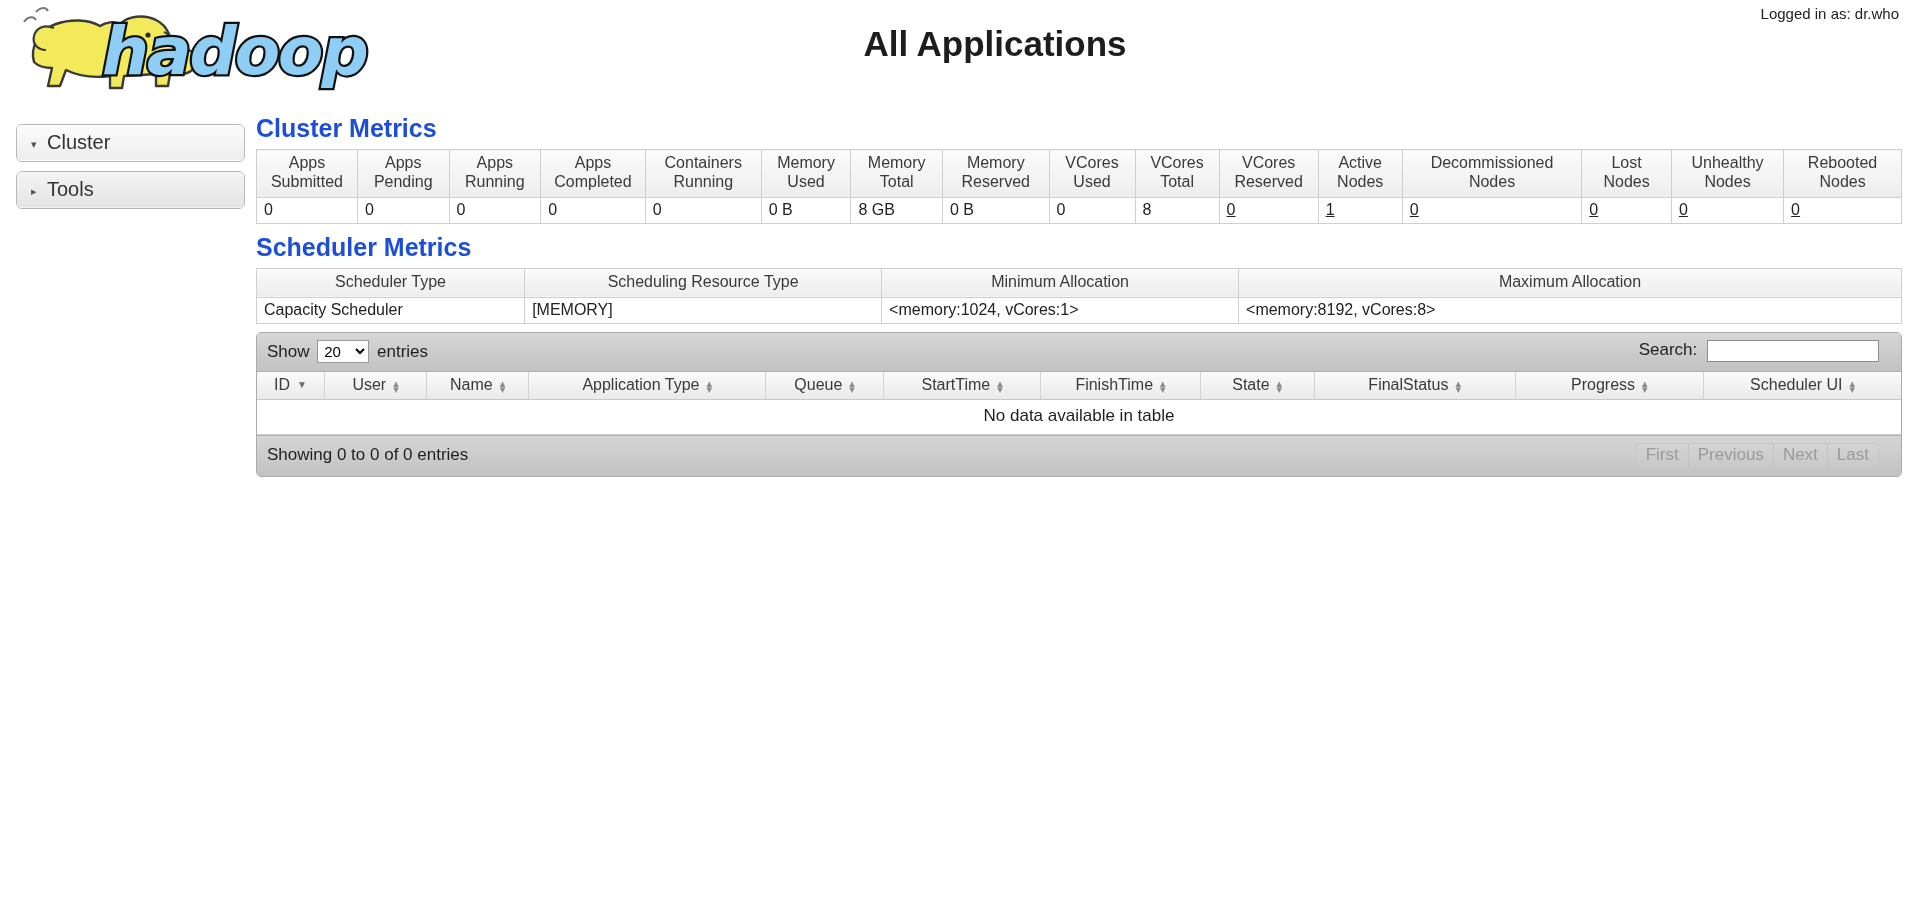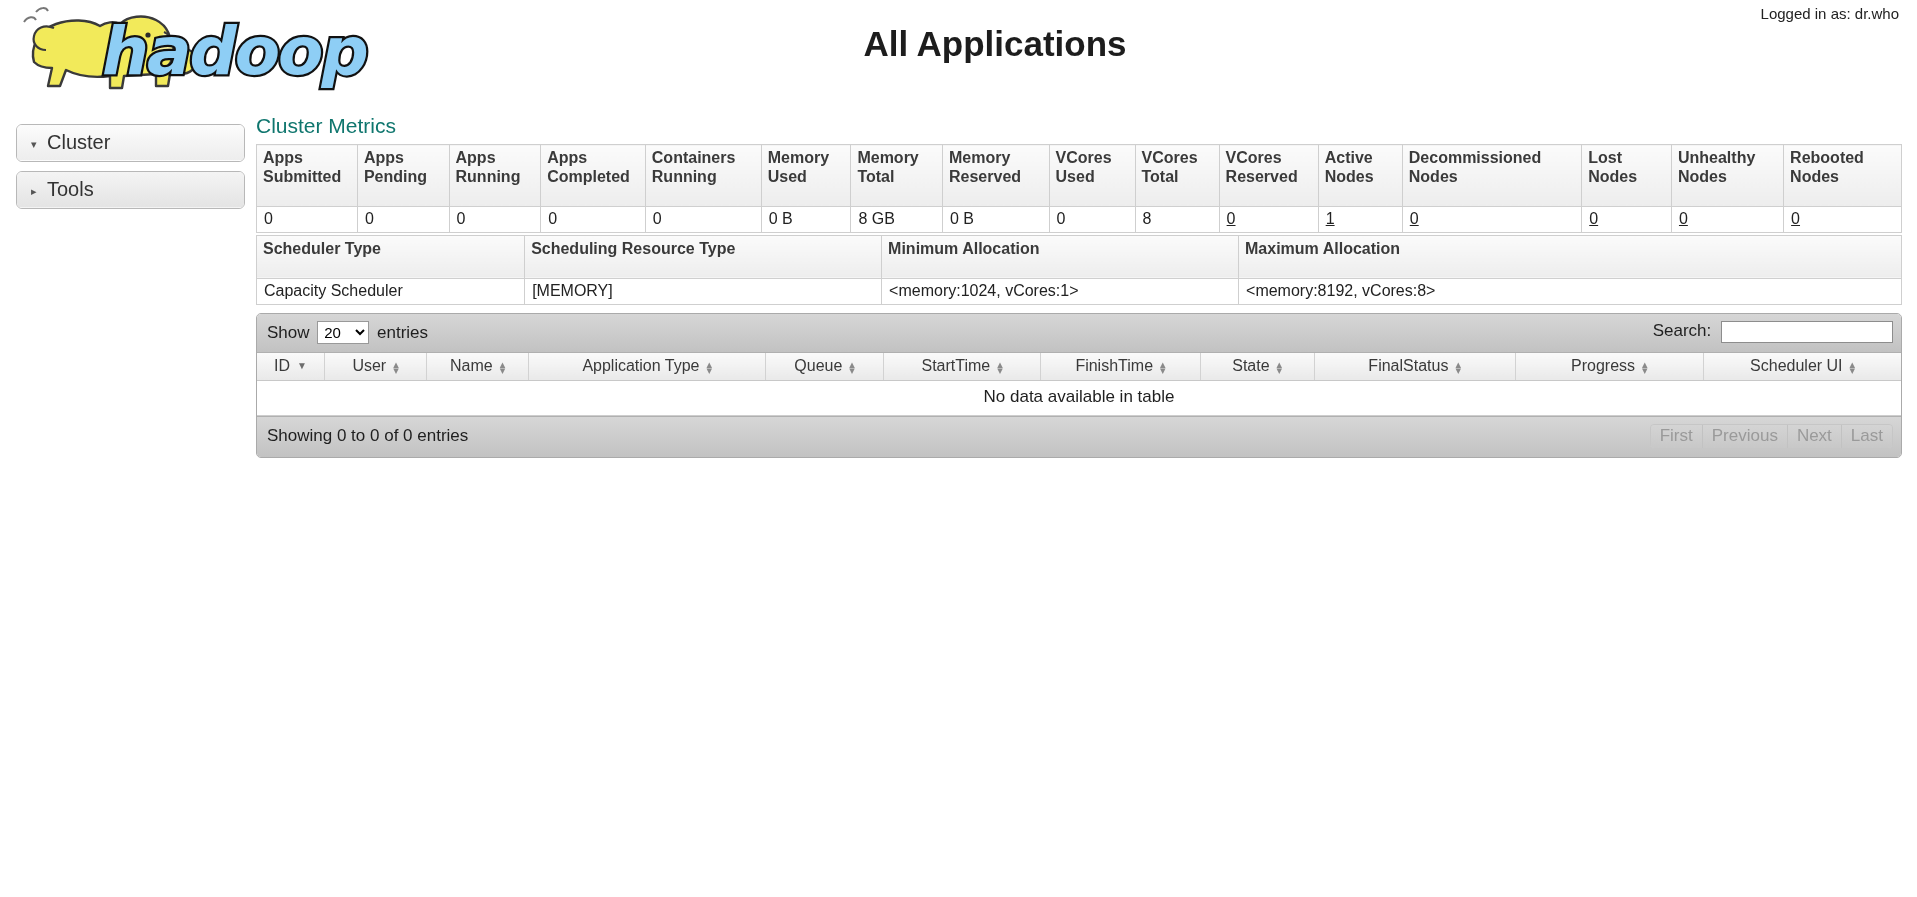--- a/index.html
+++ b/index.html
@@ -98,41 +98,41 @@
   }
   .nav-items a.spaced { margin-top: 13px; }
 
   
   #main {
     position: absolute;
     left: 256px; top: 14px;
     width: 1646px;
   }
   .section-title {
-    font-size: 21px;
-    color: #0f766e;
+    font-size: 25px;
+    color: #1d4ed8;
     margin: 0 0 6px 0;
-    font-weight: normal;
+    font-weight: bold;
   }
   .section-title.second { margin-top: 9px; }
 
   table.metrics {
     border-collapse: collapse;
     width: 100%;
     table-layout: fixed;
     margin-bottom: 2px;
   }
   table.metrics th {
     background: linear-gradient(to bottom, #fbfbfb 0%, #ededed 100%);
     border: 1px solid #cfcfcf;
-    font-weight: bold;
+    font-weight: normal;
     font-size: 16px;
     color: #3a3a3a;
-    padding: 4px 6px 19px 6px;
-    text-align: left;
+    padding: 4px 6px 5px 6px;
+    text-align: center;
     line-height: 1.18;
     vertical-align: top;
   }
   table.metrics td {
     border: 1px solid #cfcfcf;
     border-top: none;
     background: #ffffff;
     font-size: 16px;
     color: #222;
     padding: 3px 6px 4px 7px;
@@ -147,21 +147,21 @@
   
   #apps-wrapper {
     border: 1px solid #aaaaaa;
     border-radius: 5px;
     margin-top: 8px;
     background: #fff;
     overflow: hidden;
   }
   .dt-topbar, .dt-bottombar {
     background: linear-gradient(to bottom, #d6d6d6, #c2c2c2);
-    padding: 7px 8px 8px 10px;
+    padding: 7px 22px 8px 10px;
     display: flex;
     align-items: center;
     justify-content: space-between;
     min-height: 36px;
   }
   .dt-topbar { border-bottom: 1px solid #b0b0b0; }
   .dt-bottombar { border-top: 1px solid #b0b0b0; text-align: right; }
   .dt-length, .dt-filter, .dt-info {
     font-size: 17px;
     color: #1f1f1f;
@@ -347,20 +347,21 @@
             <td><a href="#">0</a></td>
             <td><a href="#">1</a></td>
             <td><a href="#">0</a></td>
             <td><a href="#">0</a></td>
             <td><a href="#">0</a></td>
             <td><a href="#">0</a></td>
           </tr>
         </tbody>
     </table>
 
+    <div class="section-title second">Scheduler Metrics</div>
 
     <table class="metrics" id="scheduler-metrics-table">
       <colgroup>
         <col style="width:16.3%">
           <col style="width:21.7%">
           <col style="width:21.7%">
           <col style="width:40.3%">
       </colgroup>
       <thead>
           <tr>

